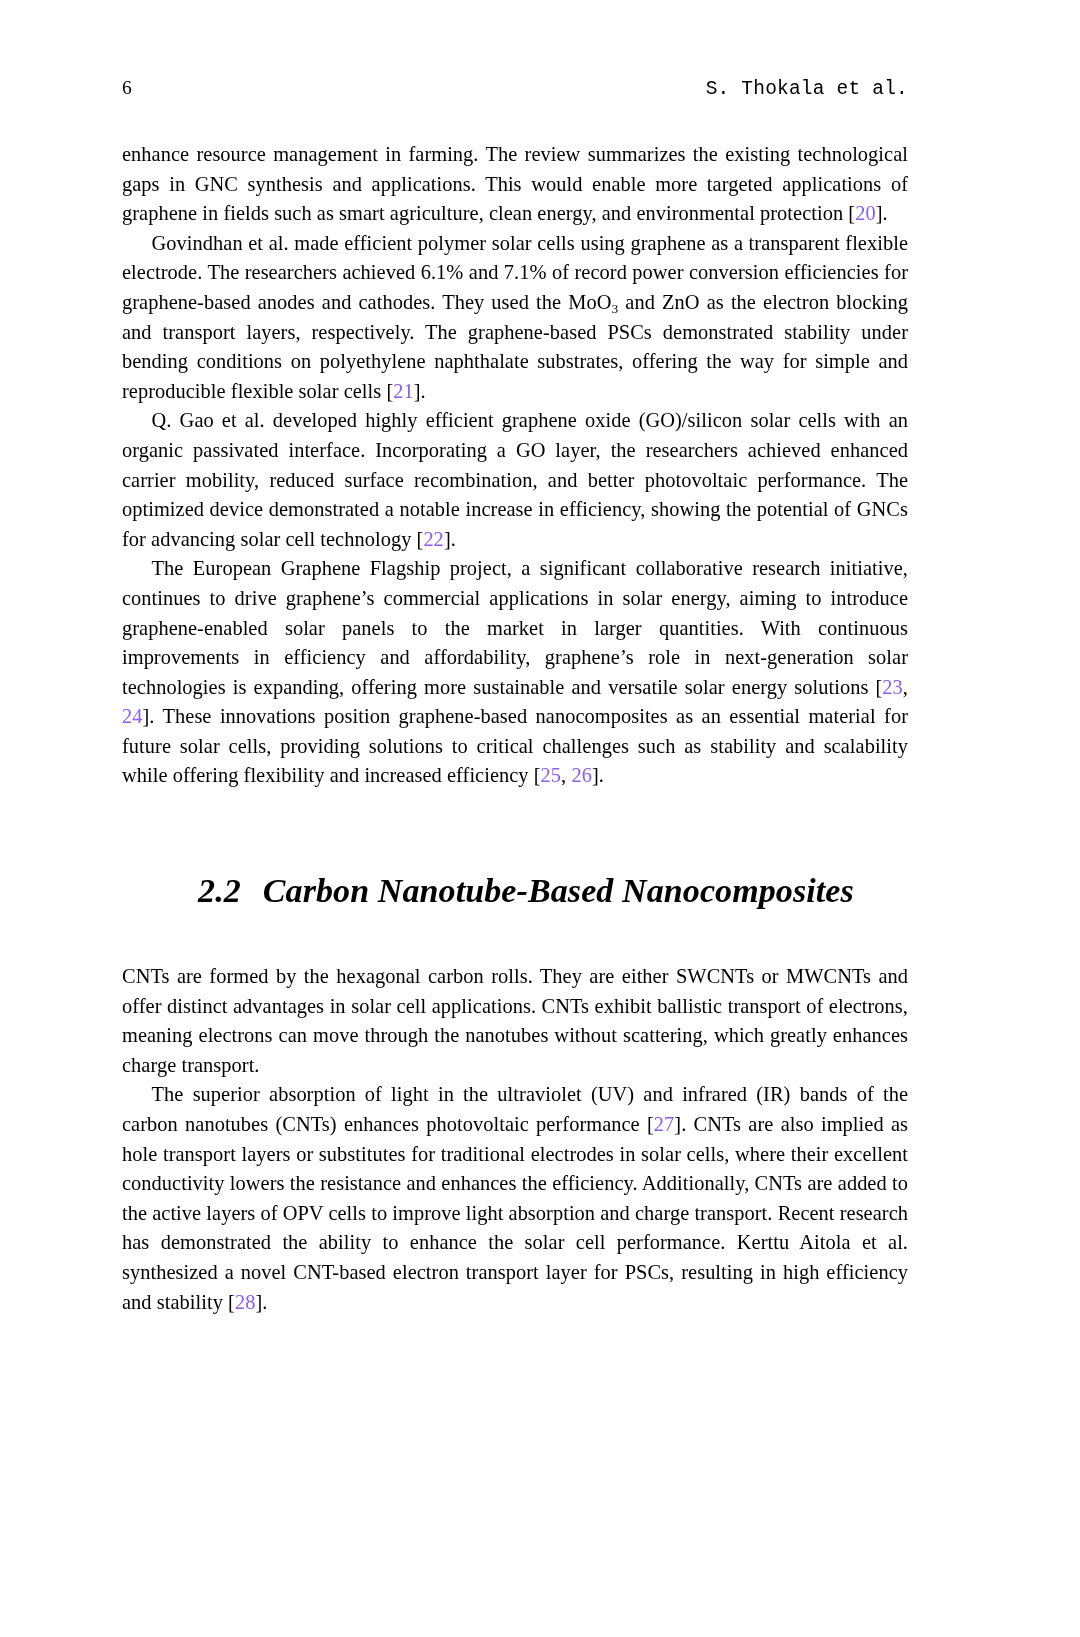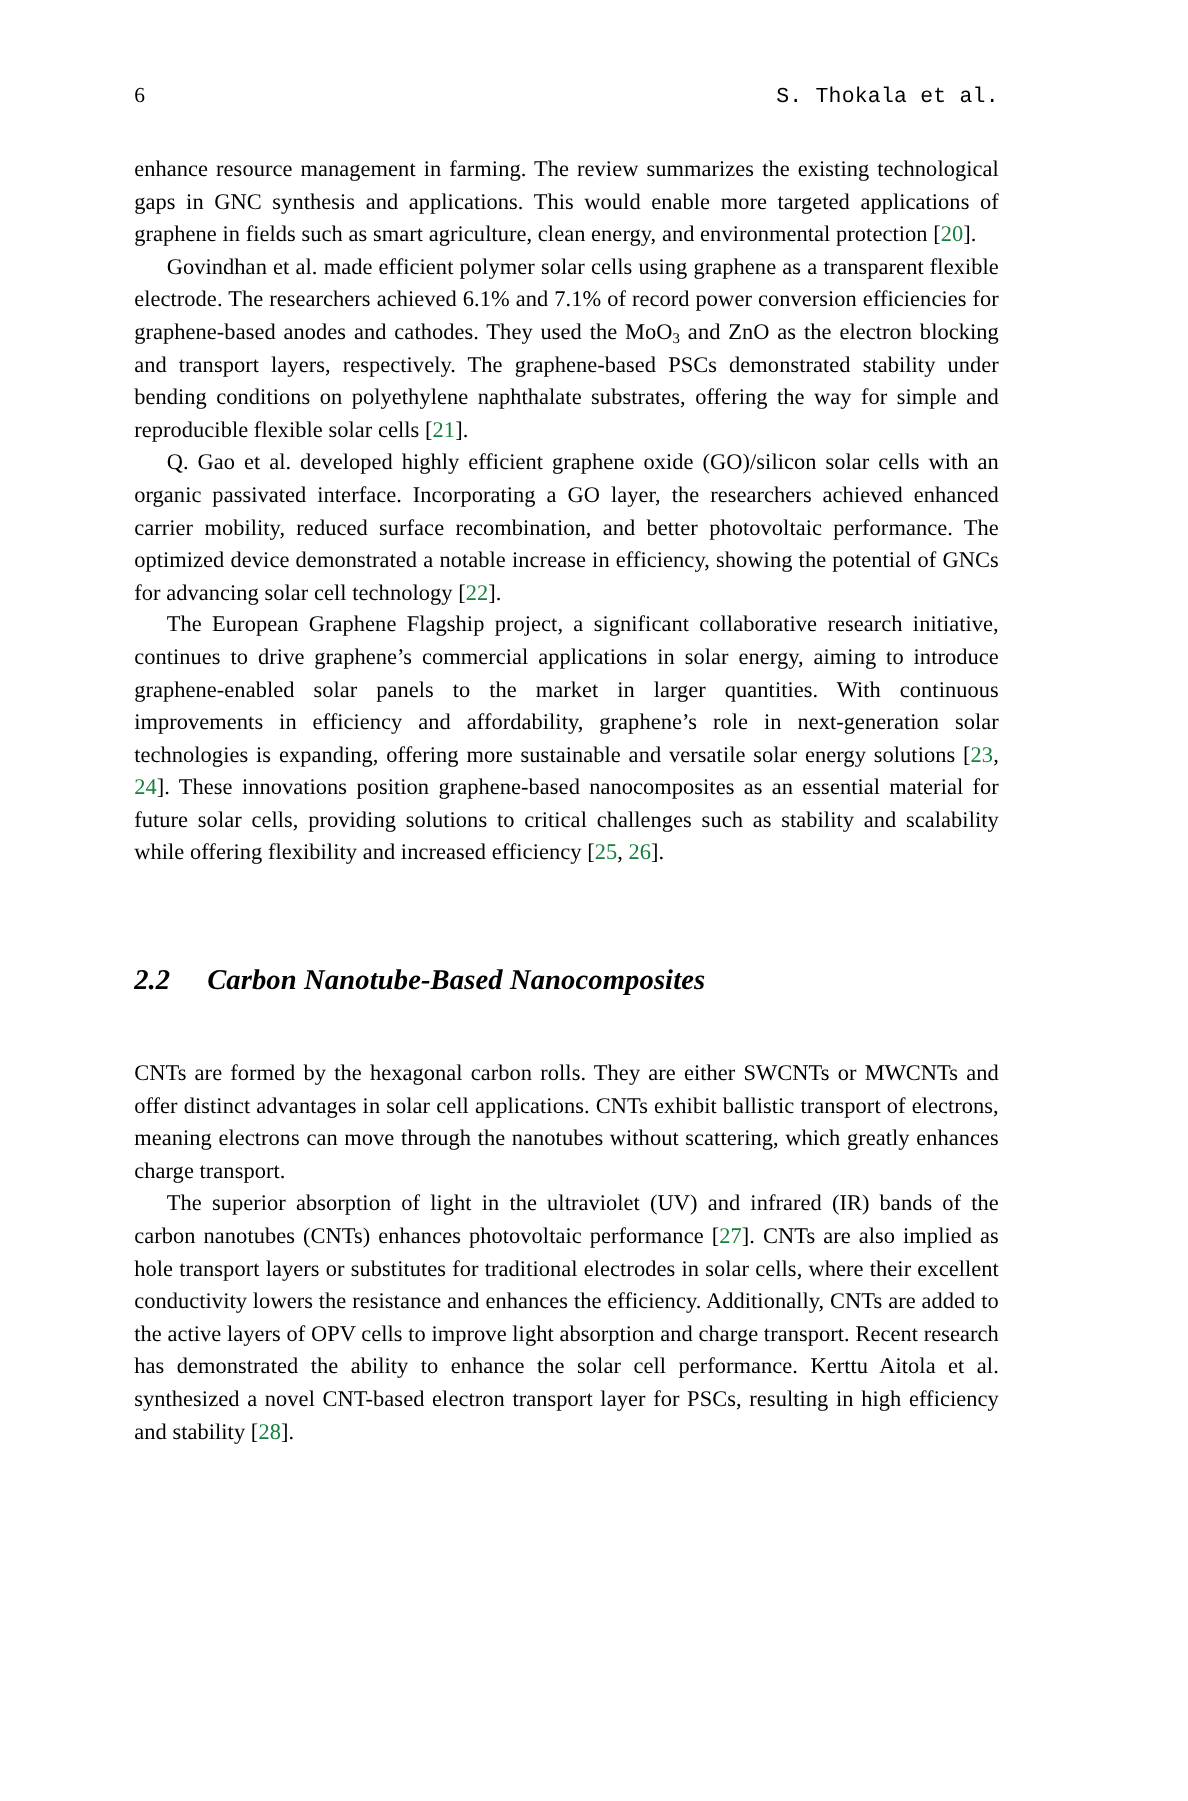--- a/index.html
+++ b/index.html
@@ -48,31 +48,32 @@
     margin: 0;
     font-size: 20.4px;
     line-height: 29.6px;
     text-align: justify;
     text-justify: inter-word;
     hyphens: manual;
     letter-spacing: 0.05px;
   }
   p.body.indent { text-indent: 1.45em; font-family: Liberation Serif, serif; }
 
-  .cite { color: #15803d; }
+  .cite { color: #8b5cf6; }
 
   h2.section-heading {
     margin: 0;
     font-family: "Liberation Serif", "DejaVu Serif", serif;
     font-weight: bold;
     font-style: italic;
-    font-size: 26px;
+    font-size: 34px;
     line-height: 32px;
     letter-spacing: 0.1px;
     white-space: pre;
+    text-align: center;
   }
   .heading-wrap {
     margin-top: 84px;
     margin-bottom: 55px;
   }
   .heading-num { display: inline-block; width: 2.55em; }
 
   sub {
     font-size: 0.66em;
     line-height: 0;

